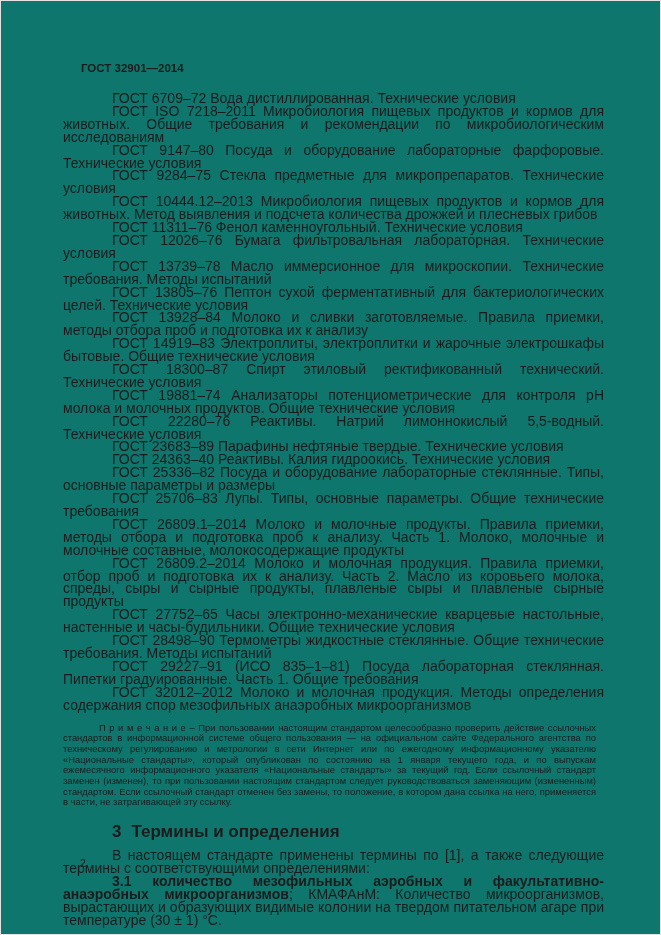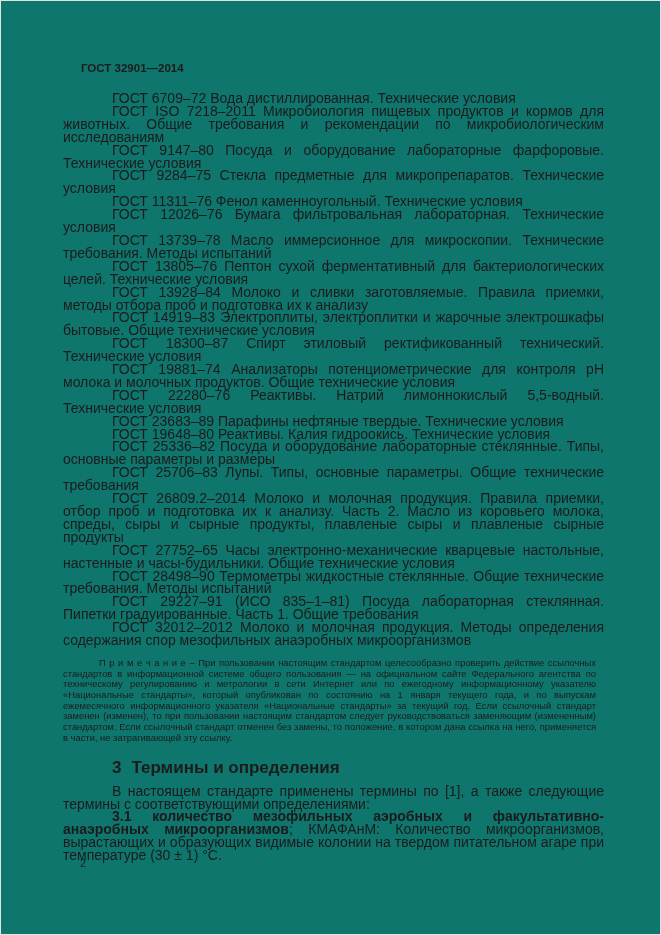--- a/index.html
+++ b/index.html
@@ -65,33 +65,35 @@
 <div class="page">
   <div class="content">
 
     <div class="doc-header">ГОСТ 32901—2014</div>
 
     <div>
       <p class="para">ГОСТ 6709–72 Вода дистиллированная. Технические условия</p>
       <p class="para">ГОСТ ISO 7218–2011 Микробиология пищевых продуктов и кормов для животных. Общие тре­бования и рекомендации по микробиологическим исследованиям</p>
       <p class="para">ГОСТ 9147–80 Посуда и оборудование лабораторные фарфоровые. Технические условия</p>
       <p class="para">ГОСТ 9284–75 Стекла предметные для микропрепаратов. Технические условия</p>
+      <p class="para">ГОСТ 10444.12–2013 Микробиология пищевых продуктов и кормов для животных. Метод выявления и подсчета количества дрожжей и плесневых грибов</p>
       <p class="para">ГОСТ 11311–76 Фенол каменноугольный. Технические условия</p>
       <p class="para">ГОСТ 12026–76 Бумага фильтровальная лабораторная. Технические условия</p>
       <p class="para">ГОСТ 13739–78 Масло иммерсионное для микроскопии. Технические требования. Методы ис­пытаний</p>
       <p class="para">ГОСТ 13805–76 Пептон сухой ферментативный для бактериологических целей. Технические условия</p>
       <p class="para">ГОСТ 13928–84 Молоко и сливки заготовляемые. Правила приемки, методы отбора проб и под­готовка их к анализу</p>
       <p class="para">ГОСТ 14919–83 Электроплиты, электроплитки и жарочные электрошкафы бытовые. Общие технические условия</p>
       <p class="para">ГОСТ 18300–87 Спирт этиловый ректификованный технический. Технические условия</p>
       <p class="para">ГОСТ 19881–74 Анализаторы потенциометрические для контроля pH молока и молочных про­дуктов. Общие технические условия</p>
       <p class="para">ГОСТ 22280–76 Реактивы. Натрий лимоннокислый 5,5-водный. Технические условия</p>
       <p class="para">ГОСТ 23683–89 Парафины нефтяные твердые. Технические условия</p>
-      <p class="para">ГОСТ 19648–80 Реактивы. Калия гидроокись. Технические условия</p>
+      <p class="para">ГОСТ 24363–40 Реактивы. Калия гидроокись. Технические условия</p>
       <p class="para">ГОСТ 25336–82 Посуда и оборудование лабораторные стеклянные. Типы, основные параметры и размеры</p>
       <p class="para">ГОСТ 25706–83 Лупы. Типы, основные параметры. Общие технические требования</p>
+      <p class="para">ГОСТ 26809.1–2014 Молоко и молочные продукты. Правила приемки, методы отбора и подго­товка проб к анализу. Часть 1. Молоко, молочные и молочные составные, молокосодержащие продук­ты</p>
       <p class="para">ГОСТ 26809.2–2014 Молоко и молочная продукция. Правила приемки, отбор проб и подготовка их к анализу. Часть 2. Масло из коровьего молока, спреды, сыры и сырные продукты, плавленые сы­ры и плавленые сырные продукты</p>
       <p class="para">ГОСТ 27752–65 Часы электронно-механические кварцевые настольные, настенные и часы-будильники. Общие технические условия</p>
       <p class="para">ГОСТ 28498–90 Термометры жидкостные стеклянные. Общие технические требования. Методы испытаний</p>
       <p class="para">ГОСТ 29227–91 (ИСО 835–1–81) Посуда лабораторная стеклянная. Пипетки градуированные. Часть 1. Общие требования</p>
       <p class="para">ГОСТ 32012–2012 Молоко и молочная продукция. Методы определения содержания спор мезо­фильных анаэробных микроорганизмов</p>
     </div>
 
     <p class="note"><span>П р и м е ч а н и е</span> <span>– При пользовании настоящим стандартом целесообразно проверить действие ссы­лочных стандартов в информационной системе общего пользования — на официальном сайте Федерального агентства по техническому регулированию и метрологии в сети Интернет или по ежегодному информационному указателю «Национальные стандарты», который опубликован по состоянию на 1 января текущего года, и по вы­пускам ежемесячного информационного указателя «Национальные стандарты» за текущий год. Если ссылочный стандарт заменен (изменен), то при пользовании настоящим стандартом следует руководствоваться заменяю­щим (измененным) стандартом. Если ссылочный стандарт отменен без замены, то положение, в котором дана ссылка на него, применяется в части, не затрагивающей эту ссылку.</span></p>
 
     <div class="heading"><span class="heading-num">3</span><span>Термины и определения</span></div>

